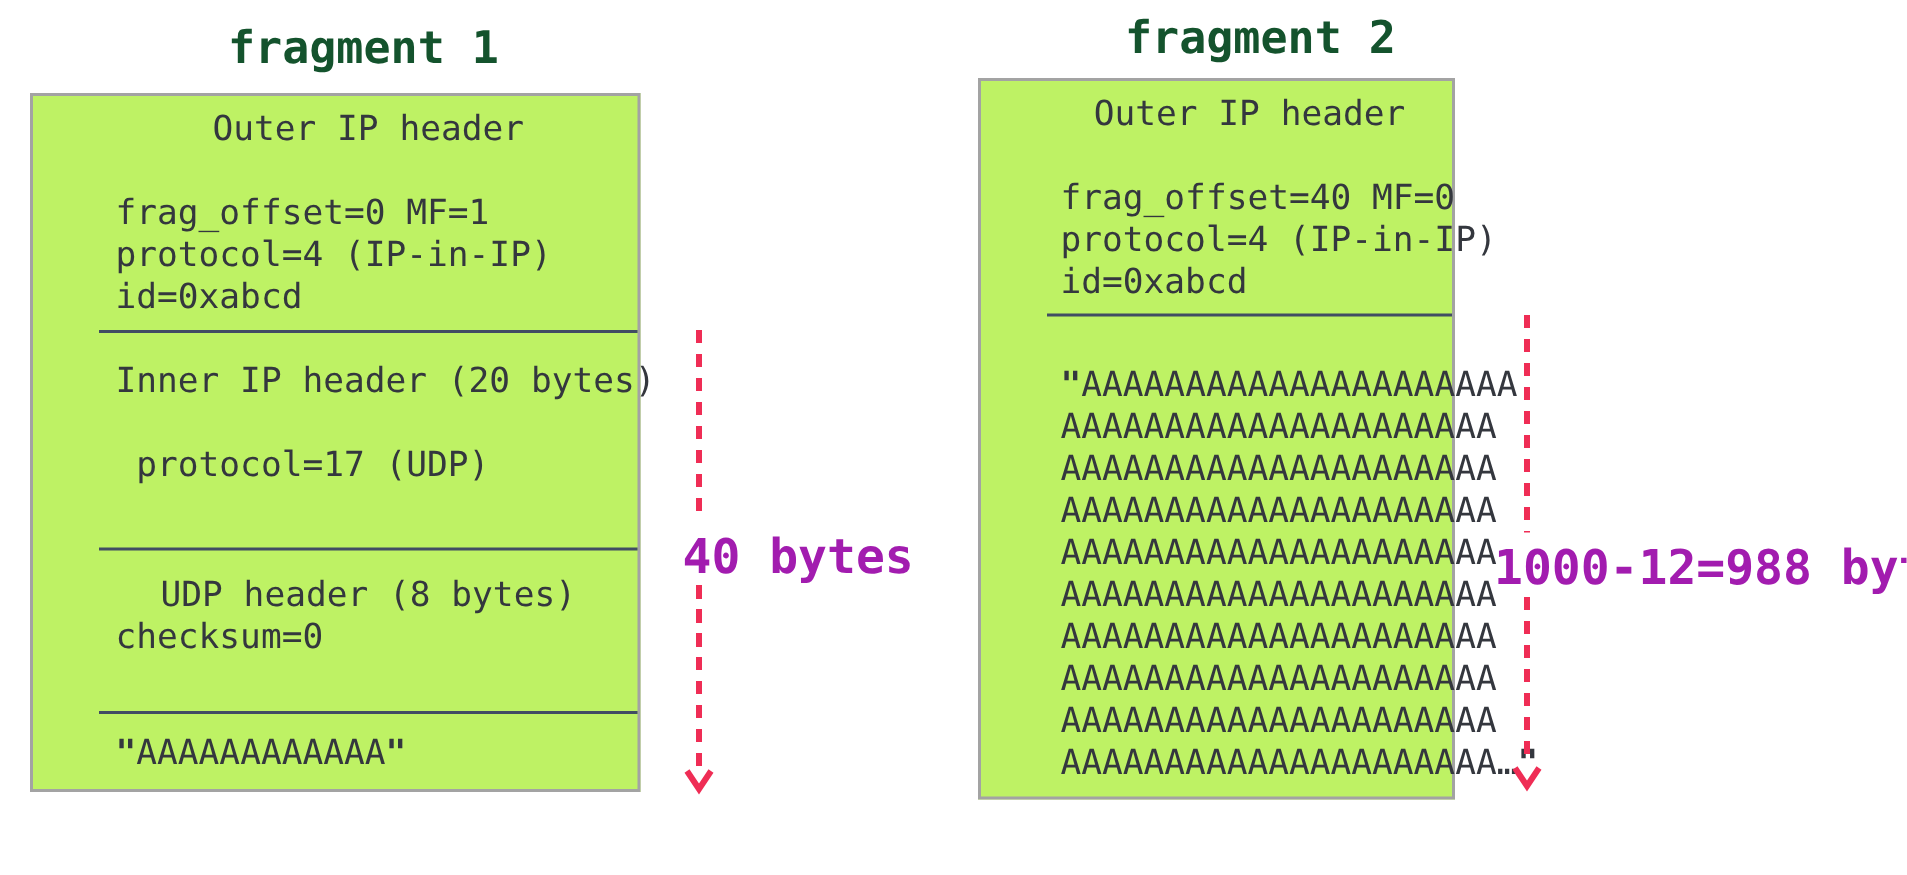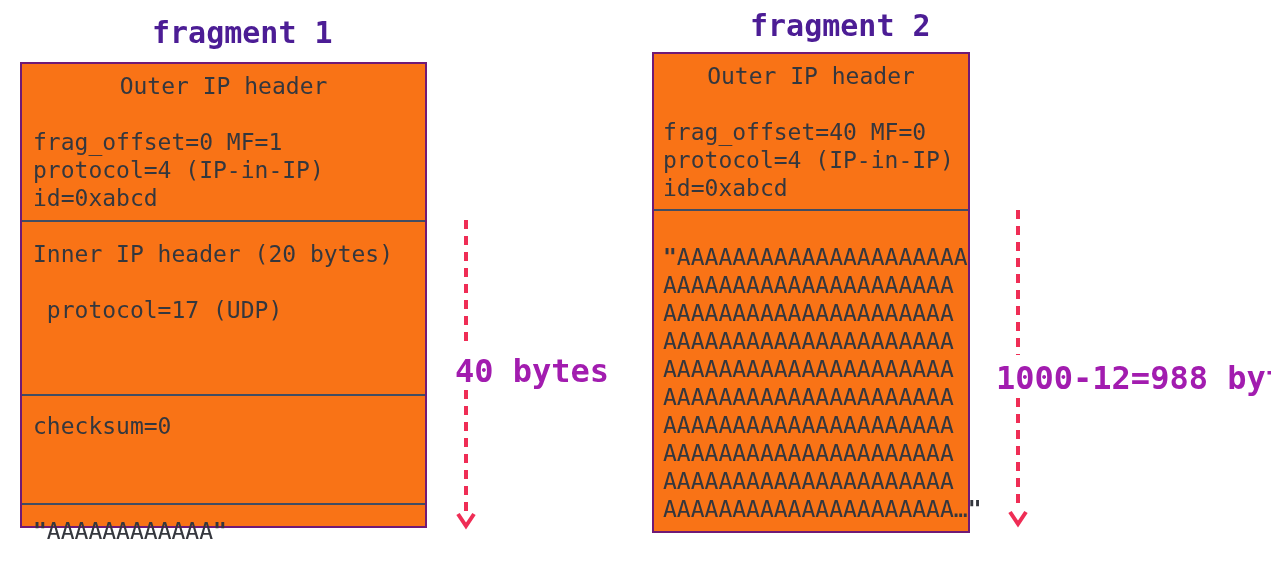--- a/index.html
+++ b/index.html
@@ -10,44 +10,45 @@
     position: relative;
     overflow: hidden;
     font-family: "DejaVu Sans Mono", "Liberation Mono", monospace;
     color: #34373e;
   }
   .frag-title {
     position: absolute;
     font-size: 30px;
     font-weight: bold;
     line-height: 32px;
-    color: #4c1d95;
+    color: #14532d;
     white-space: pre;
   }
   .box {
     position: absolute;
-    border: 2px solid #701a75;
-    background: #f97316;
+    border: 2px solid #a3a3a3;
+    background: #bef264;
+    padding-left: 44px;
   }
   .sec { padding-left: 11px; }
   .sec + .sec { border-top: 2px solid #414d63; }
   .f2 .sec { padding-left: 9px; }
   .line {
     height: 28px;
     line-height: 28px;
     font-size: 23px;
     white-space: pre;
   }
   .center { text-align: center; }
   .f1 .center { margin-left: -11px; }
   .f2 .center { margin-left: -9px; }
   .q { font-weight: bold; }
   
   .f1s1 { height: 156px; padding-top: 8px; }
-  .f1s2 { height: 174px; padding-top: 18px; }
+  .f1s2 { height: 145px; padding-top: 18px; }
   .f1s3 { height: 109px; padding-top: 16px; }
   .f1s4 { padding-top: 12px; }
   
   .f2s1 { height: 155px; padding-top: 8px; }
   .f2s2 { padding-top: 32px; }
   
   .dash {
     position: absolute;
     width: 4px;
     background: repeating-linear-gradient(180deg, #ef2d55 0 9px, transparent 9px 16px);
@@ -77,20 +78,21 @@
     <div class="line">id=0xabcd</div>
   </div>
 
   <div class="sec f1s2">
     <div class="line">Inner IP header (20 bytes)</div>
     <div class="line"></div>
     <div class="line"> protocol=17 (UDP)</div>
   </div>
 
   <div class="sec f1s3">
+    <div class="line center">UDP header (8 bytes)</div>
     <div class="line">checksum=0</div>
   </div>
 
   <div class="sec f1s4">
     <div class="line"><span class="q">"</span><span>AAAAAAAAAAAA</span><span class="q">"</span></div>
   </div>
 </div>
 
 <div class="dash" style="left:464px; top:220px; height:125px;"></div>
 <div class="size-label" style="left:455px; top:359px;">40 bytes</div>

